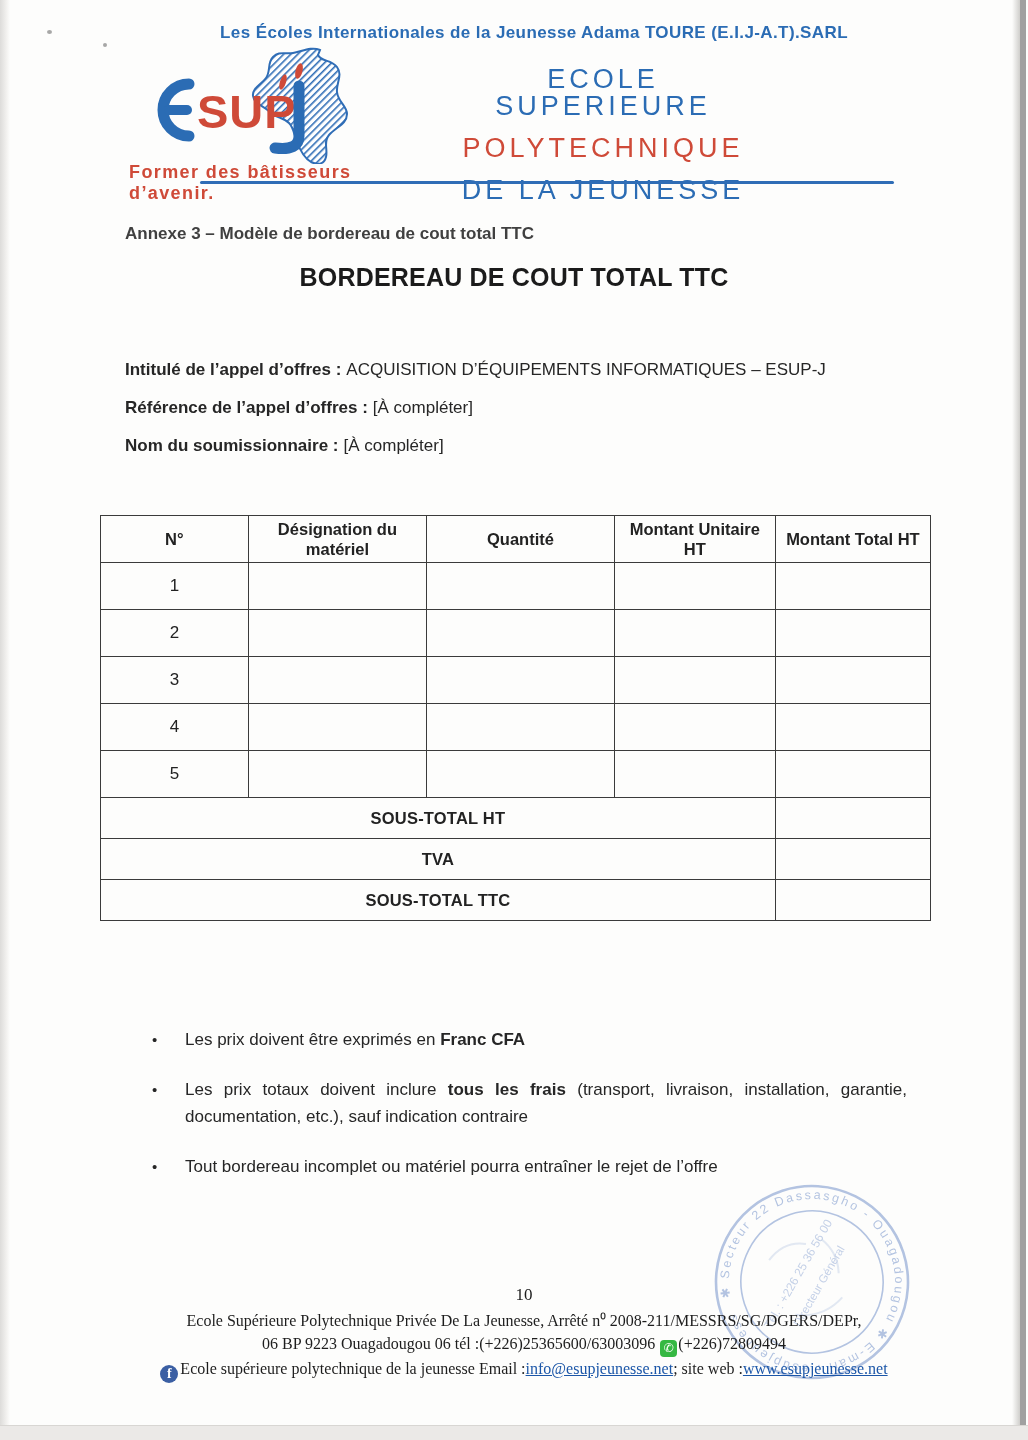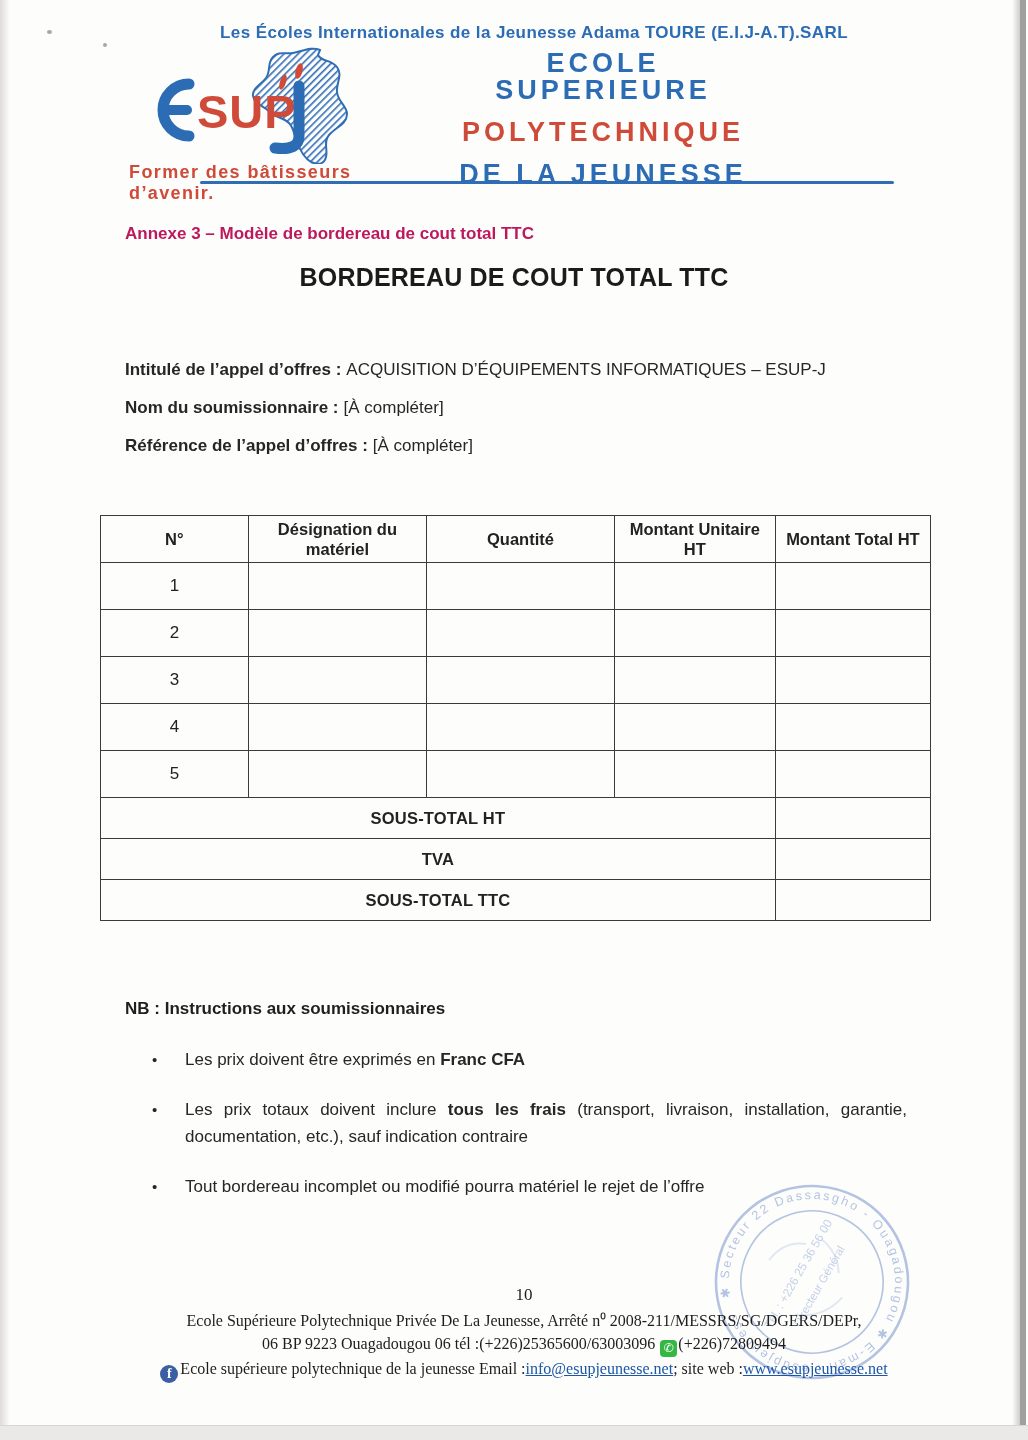--- a/index.html
+++ b/index.html
@@ -16,27 +16,27 @@
   .edge-bottom { position:absolute; left:0; right:0; bottom:0; height:15px; background:#ebe9e7; border-top:1px solid #d8d6d3; }
   .speck { position:absolute; background:#8a8a8a; border-radius:50%; opacity:.75; }
   .s1 { left:47px; top:30px; width:5px; height:4px; }
   .s2 { left:103px; top:43px; width:4px; height:4px; }
 
   
   .org-line { position:absolute; top:23px; left:0; right:0; text-align:center; padding-left:40px;
               color:#2b6cb4; font-weight:bold; font-size:17px; letter-spacing:.4px; }
   .logo-wrap { position:absolute; left:123px; top:44px; width:245px; height:140px; }
   .logo-tagline { position:absolute; left:6px; top:118px; color:#cf4a38; font-size:18px; letter-spacing:1.4px; font-weight:bold; }
-  .school-name { position:absolute; left:438px; top:50px; width:330px; text-align:center; font-weight:bold; }
+  .school-name { position:absolute; left:438px; top:66px; width:330px; text-align:center; font-weight:normal; }
   .school-name .line { font-size:27px; letter-spacing:4px; line-height:27px; margin-bottom:15px; }
   .blue { color:#2b6cb4; } .red { color:#cf4a38; }
   .header-rule { position:absolute; left:200px; top:181px; width:694px; height:3px; background:#2f6db6; border-radius:2px; }
 
   
-  .annexe-title { position:absolute; left:125px; top:224px; font-size:17px; font-weight:bold; color:#be185d; }
+  .annexe-title { position:absolute; left:125px; top:224px; font-size:17px; font-weight:bold; color:#404040; }
   .doc-title { position:absolute; left:0; right:0; top:263px; text-align:center; font-size:25px; font-weight:bold; color:#1b1b1b; letter-spacing:.2px; }
   .fields { position:absolute; left:125px; top:358px; width:740px; font-size:17px; }
   .field-line { margin-bottom:14px; line-height:24px; }
   .flabel { font-weight:bold; margin-right:5px; }
 
   
   table.cost { position:absolute; left:100px; top:515px; width:831px; border-collapse:collapse;
                table-layout:fixed; font-size:16.5px; color:#222; }
   table.cost th, table.cost td { border:1.6px solid #3b3b3b; padding:2px 8px; }
   table.cost th { height:47px; font-weight:bold; text-align:center; line-height:20px; }
@@ -121,24 +121,24 @@
   <div class="header-rule"></div>
 
   <div class="annexe-title">Annexe 3 – Modèle de bordereau de cout total TTC</div>
   <div class="doc-title">BORDEREAU DE COUT TOTAL TTC</div>
 
   <div class="fields">
     <div class="field-line">
       <span class="flabel">Intitulé de l’appel d’offres :</span><span>ACQUISITION D’ÉQUIPEMENTS INFORMATIQUES – ESUP-J</span>
     </div>
     <div class="field-line">
+      <span class="flabel">Référence de l’appel d’offres :</span><span>[À compléter]</span>
+    </div>
+    <div class="field-line">
       <span class="flabel">Nom du soumissionnaire :</span><span>[À compléter]</span>
-    </div>
-    <div class="field-line">
-      <span class="flabel">Référence de l’appel d’offres :</span><span>[À compléter]</span>
     </div>
   </div>
 
   <table class="cost">
     <colgroup>
       <col style="width:17.8%">
         <col style="width:21.5%">
         <col style="width:22.6%">
         <col style="width:19.4%">
         <col style="width:18.7%">
@@ -197,33 +197,32 @@
         <td class="total-blank"></td>
       </tr>
       <tr>
         <td class="total-label" colspan="4">SOUS-TOTAL TTC</td>
         <td class="total-blank"></td>
       </tr>
     </tbody>
   </table>
 
   <div class="nb">
-    <div class="nb-title">NB : Instructions aux soumissionnaires</div>
     <ul>
       <li>
         <span class="dot">•</span>
         <span>Les prix doivent être exprimés en </span><span class="bword">Franc CFA</span><span></span>
       </li>
       <li class="justify">
         <span class="dot">•</span>
         <span>Les prix totaux doivent inclure </span><span class="bword">tous les frais</span><span> (transport, livraison, installation, garantie, documentation, etc.), sauf indication contraire</span>
       </li>
       <li>
         <span class="dot">•</span>
-        <span>Tout bordereau incomplet ou modifié pourra matériel le rejet de l’offre</span><span class="bword"></span><span></span>
+        <span>Tout bordereau incomplet ou matériel pourra entraîner le rejet de l’offre</span><span class="bword"></span><span></span>
       </li>
     </ul>
   </div>
 
   <svg class="stamp" viewBox="0 0 208 208">
     <g transform="rotate(-18 104 104)" opacity="0.72">
       <circle cx="104" cy="104" r="96" fill="none" stroke="#7d99cd" stroke-width="2.6"></circle>
       <circle cx="104" cy="104" r="71" fill="none" stroke="#7d99cd" stroke-width="1.6"></circle>
       <defs>
         <path id="ringpath" d="M104,104 m-83,0 a83,83 0 1,1 166,0 a83,83 0 1,1 -166,0"></path>

